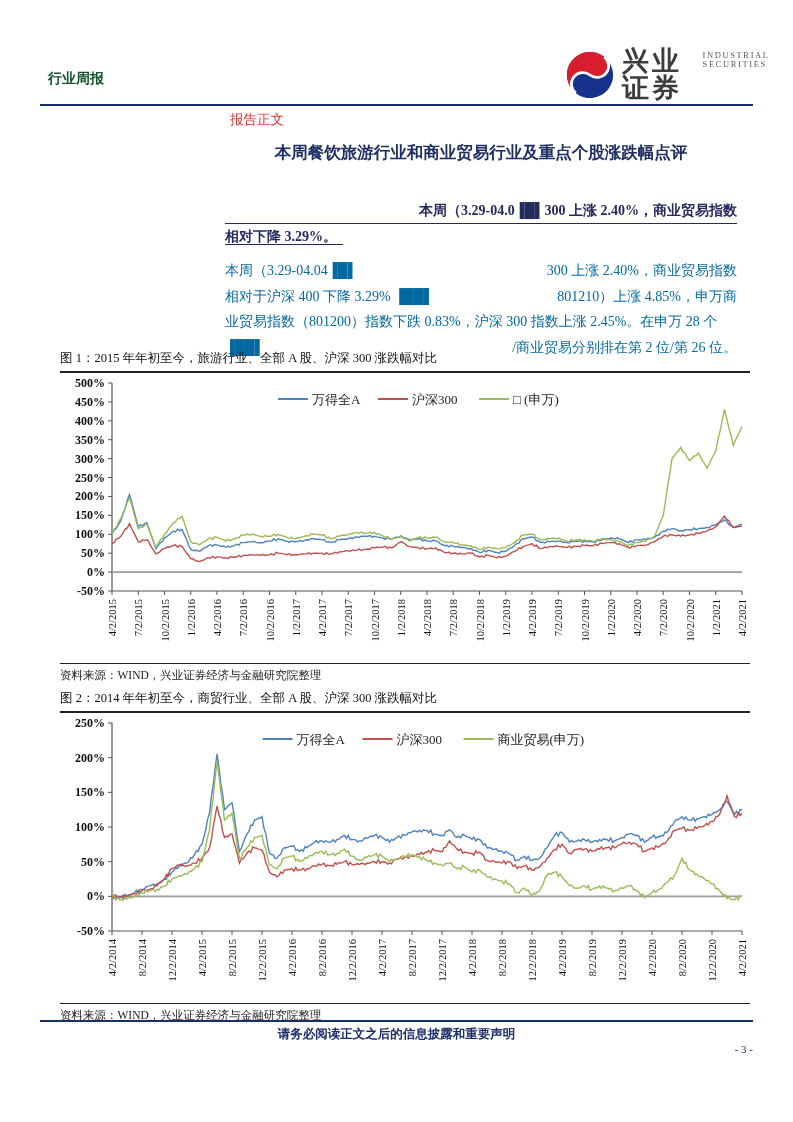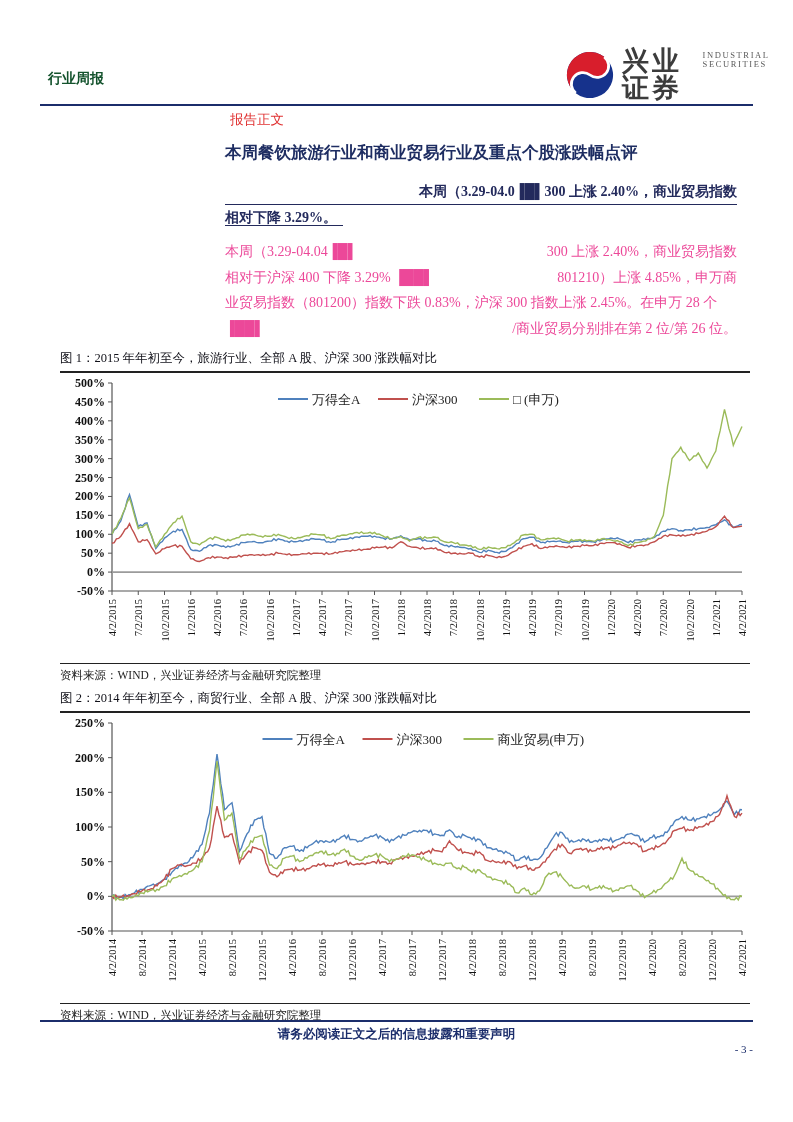--- a/index.html
+++ b/index.html
@@ -12,26 +12,26 @@
   
   .report-type{left:48px;top:70px;font-size:14px;font-weight:bold;color:#14532d;font-family:"Liberation Sans","DejaVu Sans",sans-serif;}
   .brand{left:566px;top:48px;display:flex;align-items:center;gap:8px;}
   .brand-text{display:flex;flex-direction:row;line-height:1;}
   .brand-cn{font-size:27px;font-weight:bold;color:#3c3c3c;letter-spacing:3px;}
   .brand-en{font-size:8.5px;color:#5a5a5a;letter-spacing:1.6px;margin-top:3px;font-family:"Liberation Serif",serif;}
   .head-rule{left:40px;top:104px;width:713px;height:2px;background:#1b2d6b;}
   .section-label{left:230px;top:111px;font-size:13.5px;font-weight:normal;color:#e03131;}
   
   .article{left:225px;top:142px;width:512px;}
-  .art-title{font-size:16.5px;font-weight:bold;color:#1e2d62;text-align:left;margin-bottom:16px;}
+  .art-title{font-size:16.5px;font-weight:bold;color:#1e2d62;text-align:center;margin-bottom:35px;}
   .sum-line1{display:flex;justify-content:flex-end;font-weight:bold;color:#232a5c;font-size:14px;
              border-bottom:1.5px solid #232a5c;line-height:24px;}
   .sum-line2{font-weight:bold;color:#232a5c;font-size:14px;line-height:26px;}
   .sum-line2 span{border-bottom:1.5px solid #232a5c;padding-right:6px;}
-  .body-par{margin-top:8px;font-size:14px;line-height:25.5px;color:#ec4899;}
+  .body-par{margin-top:8px;font-size:14px;line-height:25.5px;color:#0369a1;}
   .body-row{display:flex;justify-content:space-between;}
   
   .figure{left:60px;width:690px;}
   .fig1{top:350px;}
   .fig2{top:690px;}
   .fig-caption{font-size:12.5px;font-weight:normal;color:#101018;padding-bottom:4px;border-bottom:2px solid #222;}
   .fig-chart{width:690px;height:288px;margin-top:2px;}
   .fig-source{border-top:1.2px solid #222;padding-top:4px;font-size:11.5px;color:#222;}
   
   .ylab{font-size:12px;font-weight:bold;fill:#111;font-family:"Liberation Serif","DejaVu Serif",serif;}

